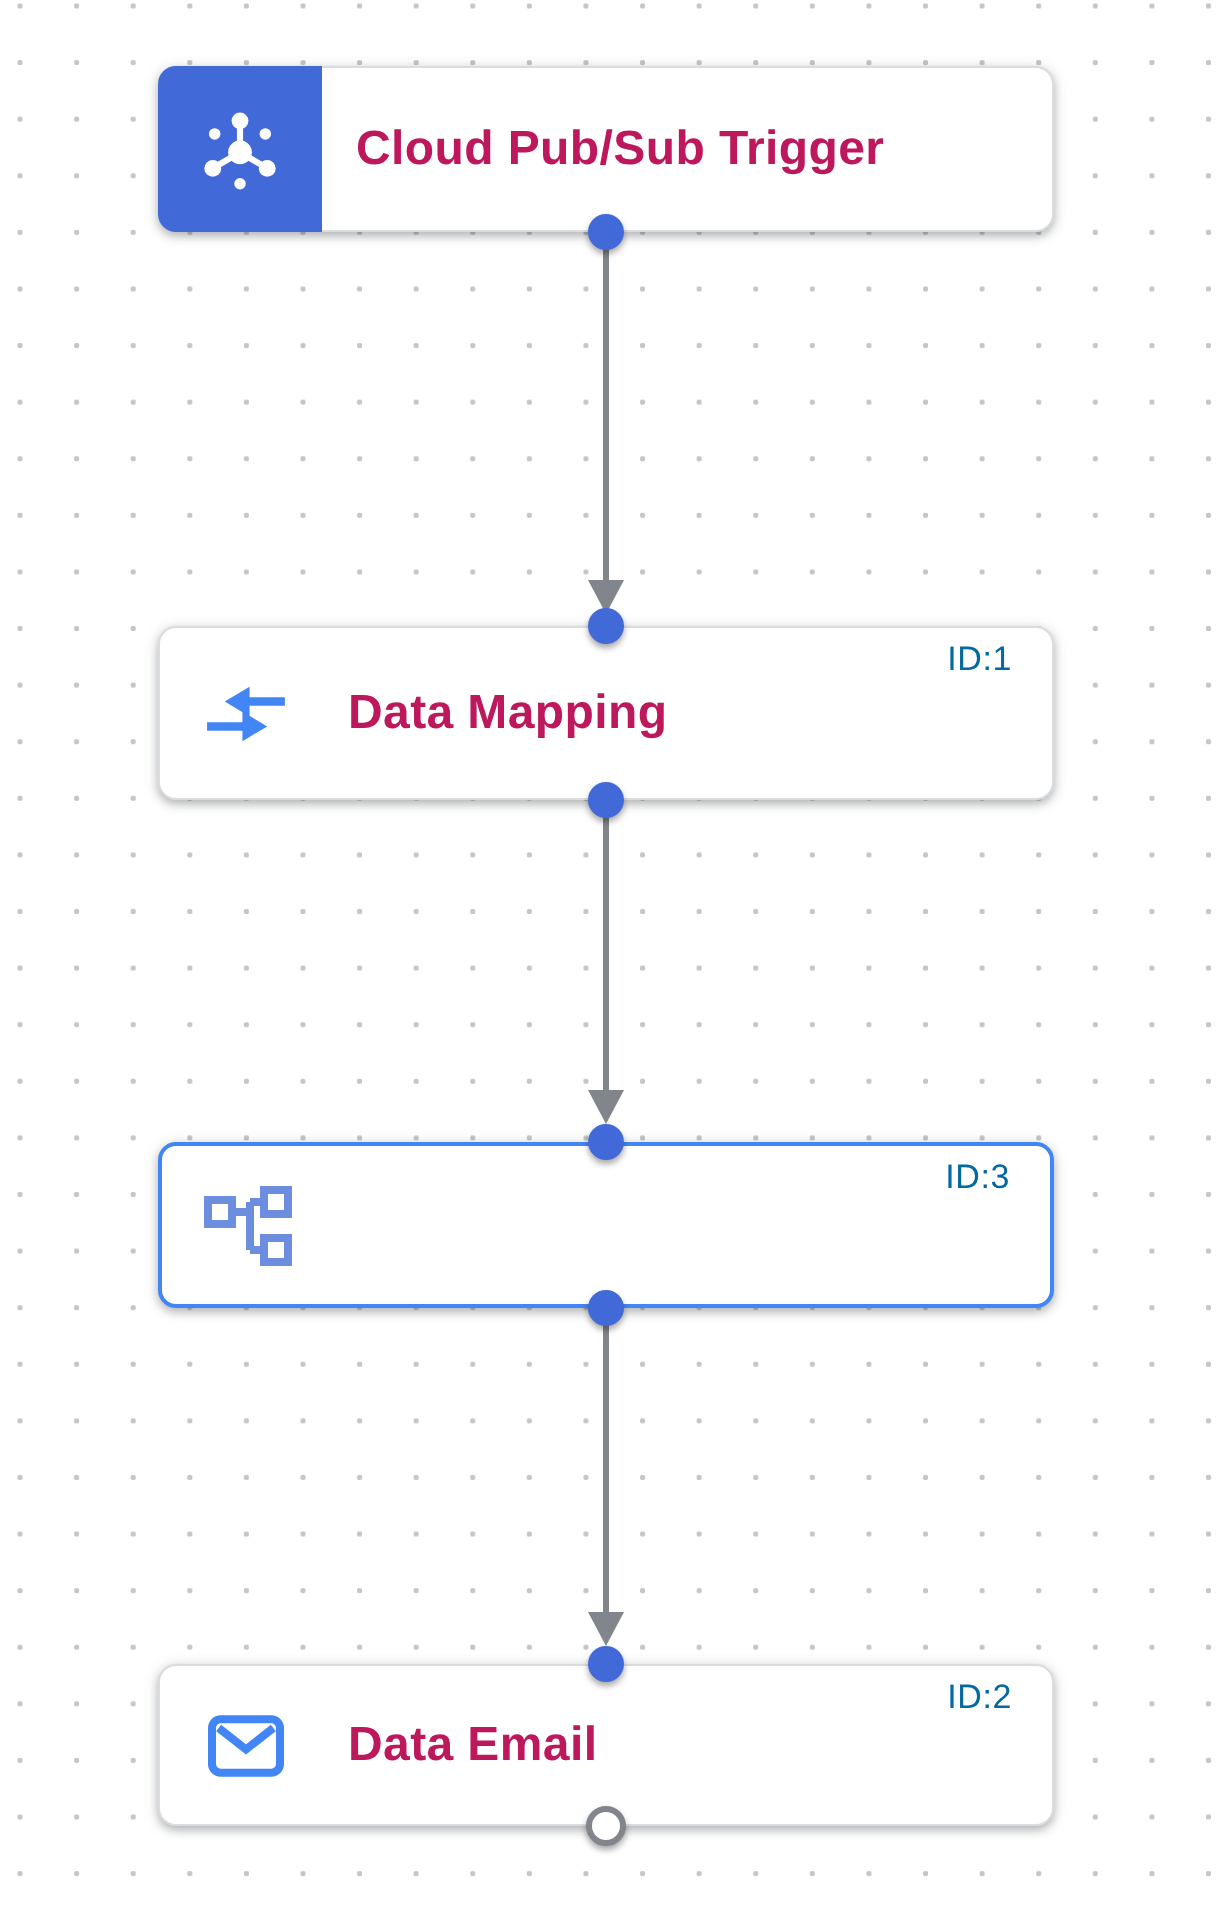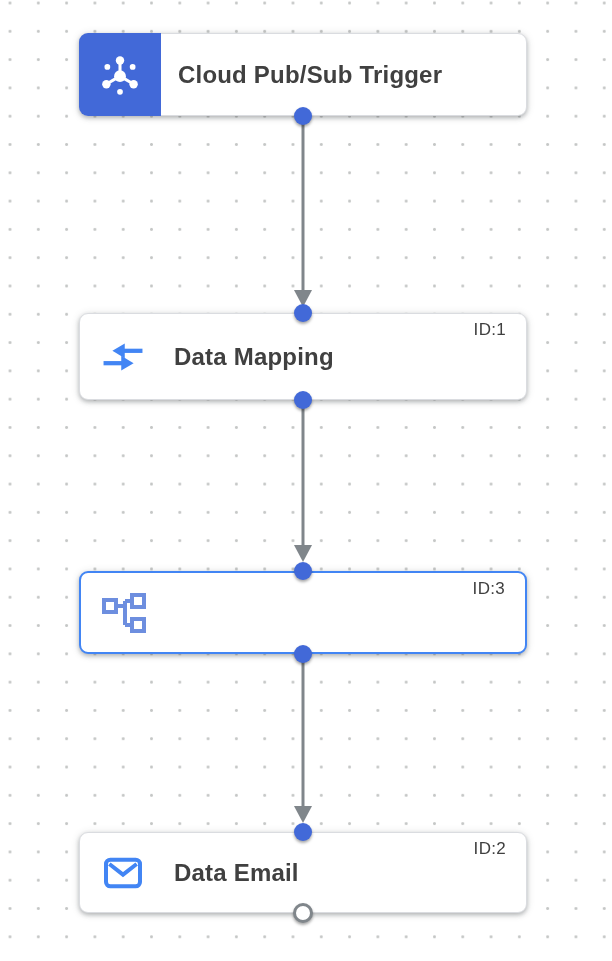--- a/index.html
+++ b/index.html
@@ -13,26 +13,26 @@
   }
   .edges{position:absolute;left:0;top:0;z-index:1;}
   .node{
     position:absolute;left:79px;width:448px;box-sizing:border-box;
     background:#fff;border:1px solid #dadce0;border-radius:9px;
     box-shadow:0 2px 4px rgba(60,64,67,.32),0 1px 8px rgba(60,64,67,.14);
     display:flex;align-items:center;z-index:2;
   }
   .node.selected{border:2px solid #4285f4;}
   .node-title{
-    font-size:24px;font-weight:700;color:#404040;letter-spacing:.2px;
+    font-size:24px;font-weight:700;color:#be185d;letter-spacing:.2px;
     white-space:nowrap;
   }
   .id-label{
     position:absolute;top:6px;right:20px;
-    font-size:17px;color:#404040;letter-spacing:.3px;
+    font-size:17px;color:#0369a1;letter-spacing:.3px;
   }
   .trigger-iconbox{
     align-self:stretch;width:82px;flex:0 0 82px;
     margin:-1px 0 -1px -1px;border-radius:9px 0 0 9px;
     background:#4269d8;display:flex;align-items:center;justify-content:center;
   }
   .step-iconbox{
     flex:0 0 50px;margin-left:18px;display:flex;
     align-items:center;justify-content:center;
   }

